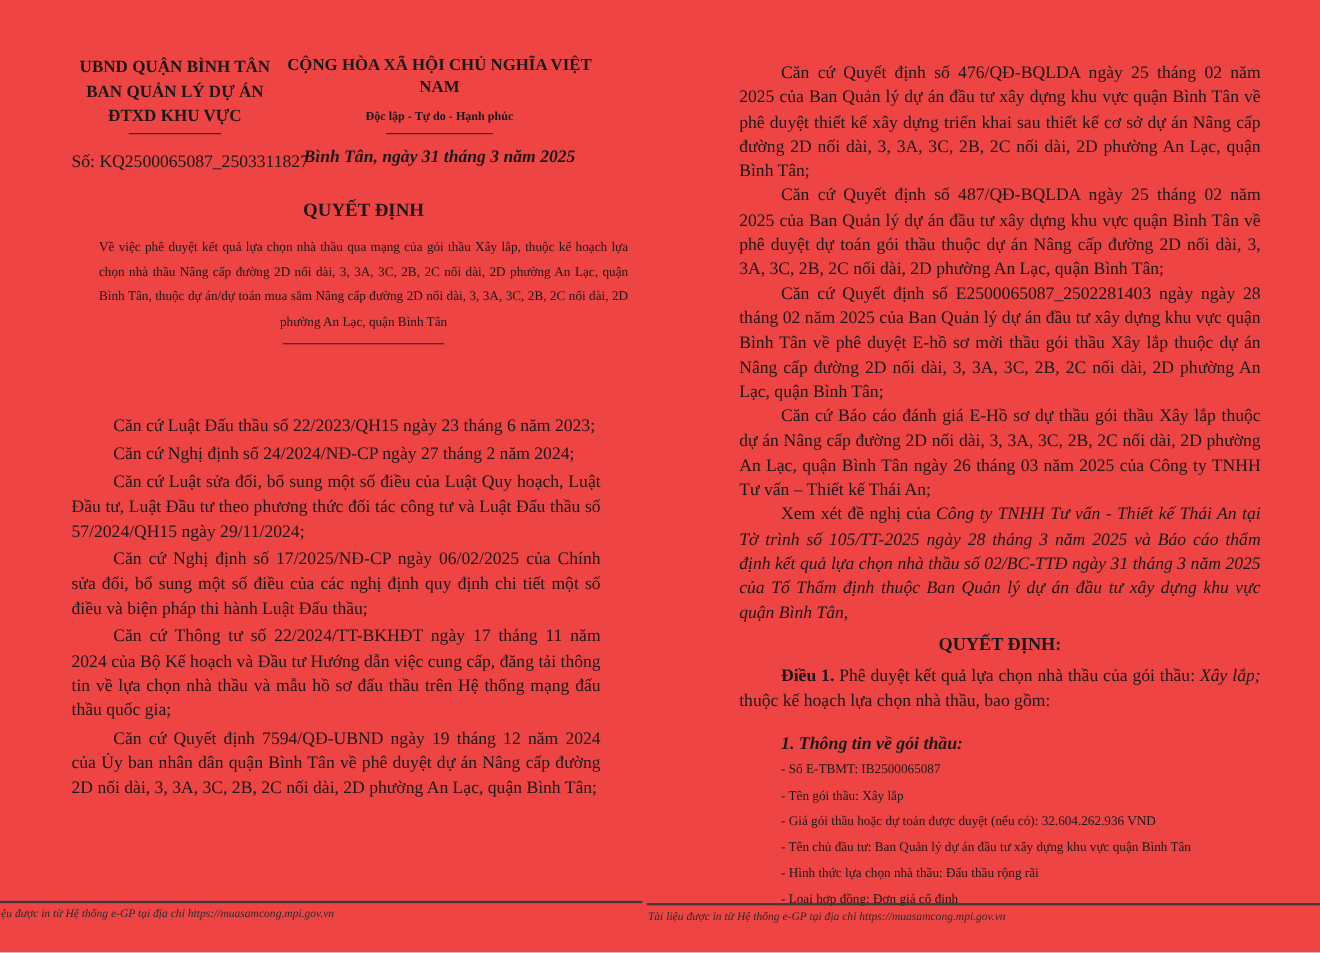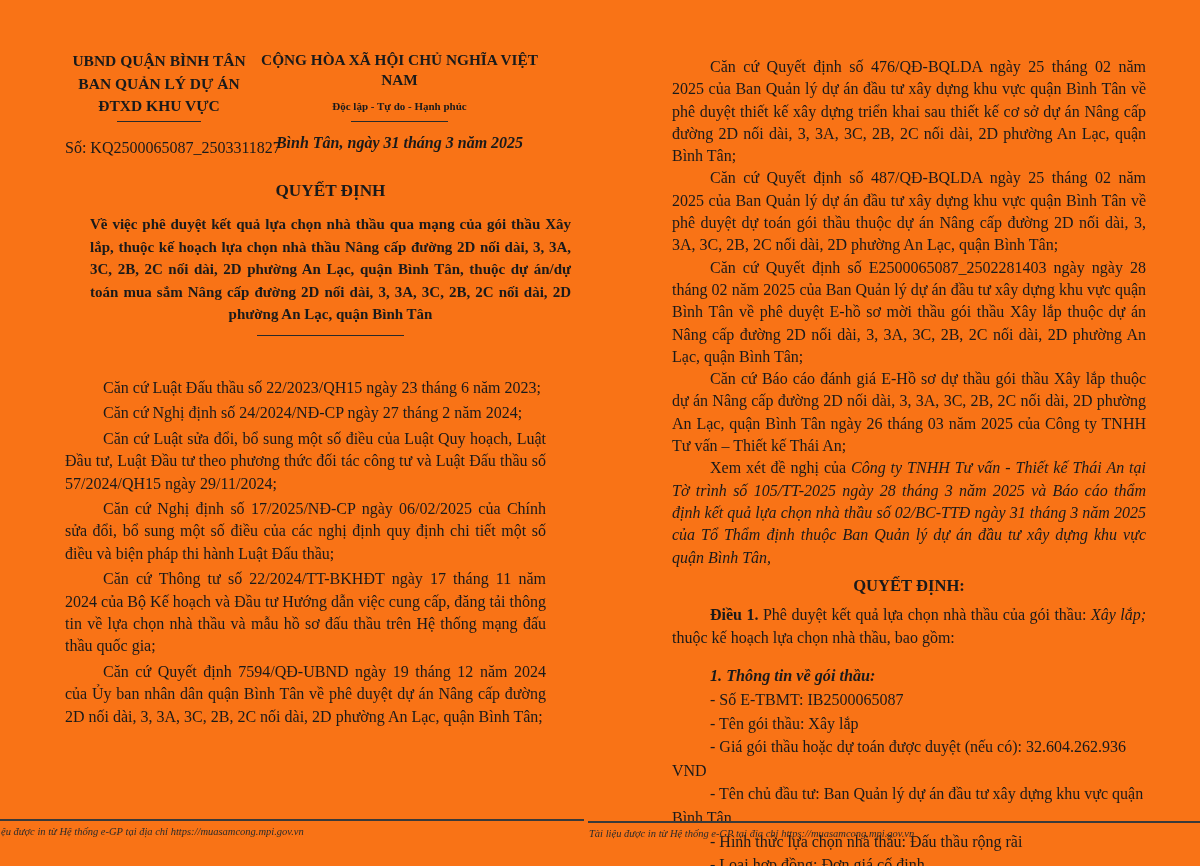--- a/index.html
+++ b/index.html
@@ -3,21 +3,21 @@
 <meta charset="utf-8">
 <style>
   html, body {
     margin: 0; padding: 0;
     width: 1200px; height: 866px;
     background: #ffffff;
     font-family: "Liberation Serif", "DejaVu Serif", serif;
     color: #1a1a1a;
     overflow: hidden;
   }
-  .stage { position: relative; width: 1200px; height: 866px; background: #f97316; }
+  .stage { position: relative; width: 1200px; height: 866px; background: #ef4444; }
   .page { position: absolute; top: 0; }
   #page-left  { left: 65px;  width: 481px; }
   #page-right { left: 672px; width: 474px; }
 
   
   .org-block {
     position: absolute; left: 6px; top: 50px; width: 176px;
     text-align: center; font-weight: 700; font-size: 15.5px; line-height: 22.5px;
   }
   .org-rule { position: absolute; left: 52px; top: 121px; width: 84px; border-top: 1.6px solid #2a2a2a; }
@@ -26,40 +26,40 @@
   .national-block { position: absolute; left: 188px; top: 50px; width: 293px; text-align: center; }
   .nat-l1 { font-weight: 700; font-size: 15.3px; line-height: 20px; }
   .nat-l2 { font-weight: 700; font-size: 11px; line-height: 20px; margin-top: 6px; }
   .nat-rule { width: 97px; border-top: 1.6px solid #2a2a2a; margin: 5px auto 0; }
   .nat-date { font-weight: 700; font-style: italic; font-size: 16px; margin-top: 12px; }
 
   
   .title-block { position: absolute; left: 0; top: 181px; width: 481px; text-align: center; margin-left: 25px; }
   .doc-title { font-weight: 700; font-size: 17.2px; line-height: 20px; }
   .doc-subtitle {
-    font-weight: 700; font-size: 15px; line-height: 22.6px;
+    font-weight: 400; font-size: 12px; line-height: 22.6px;
     margin: 12px 0 0; text-align: justify; text-align-last: center;
   }
   .title-rule { width: 147px; border-top: 1.6px solid #2a2a2a; margin: 9px auto 0; }
   .authority { font-weight: 700; font-size: 16.1px; margin-top: 21px; white-space: nowrap; }
 
   
   .body-left  { position: absolute; left: 0; top: 377px; width: 481px; }
   .body-right { position: absolute; left: 0; top: 56px;  width: 474px; }
   .cite {
     margin: 0 0 3px; font-size: 16px; line-height: 22.4px;
     text-align: justify; text-indent: 38px;
   }
   .body-right .cite { margin: 0; line-height: 22.3px; }
   .consider { margin-top: 8px; }
   .decides-heading { text-align: center; font-weight: 700; font-size: 16.6px; line-height: 22.4px; margin: 6px 0 0; }
   .article { margin-top: 7px; font-size: 16px; line-height: 22.6px; text-align: justify; text-indent: 38px; }
   .article b { font-weight: 700; }
   .section-heading { font-weight: 700; font-style: italic; font-size: 16.2px; line-height: 22.6px; margin: 3px 0 0; text-indent: 38px; }
-  .item { margin: 0; font-size: 16px; line-height: 23.6px; text-indent: 38px; text-align: left; }
+  .item { margin: 0; font-size: 12px; line-height: 23.6px; text-indent: 38px; text-align: left; }
 
   
   .footer-rule-left  { position: absolute; left: 0;    top: 819px; width: 584px;  border-top: 2px solid #3a3a3a; }
   .footer-rule-right { position: absolute; left: 588px; top: 821px; width: 612px; border-top: 2px solid #3a3a3a; }
   .footer-text { position: absolute; font-style: italic; font-size: 10.5px; color: #2b2b2b; white-space: nowrap; }
   .footer-text-left  { left: 1px;   top: 826px; }
   .footer-text-right { left: 589px; top: 828px; }
 </style>
 </head>
 <body>

